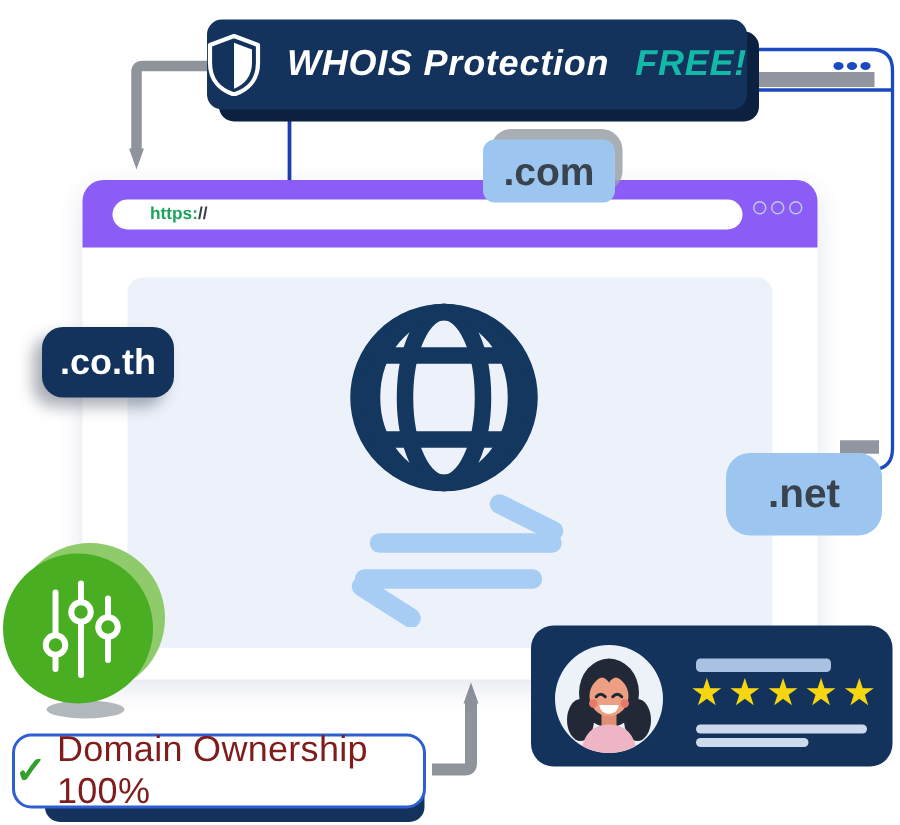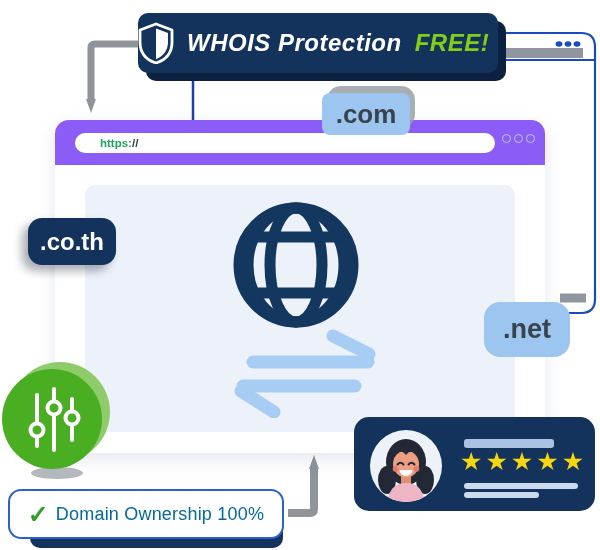--- a/index.html
+++ b/index.html
@@ -3,23 +3,23 @@
 <meta charset="utf-8">
 <style>
   html,body{margin:0;padding:0;background:#fff;}
   .canvas{position:relative;width:600px;height:550px;background:#fff;overflow:hidden;
           font-family:"Liberation Sans",sans-serif;}
   .abs{position:absolute;}
 
   
   .banner-shadow{left:146px;top:21px;width:360px;height:60px;border-radius:10px;background:#0c2140;z-index:4;}
   .banner{left:138px;top:13px;width:360px;height:60px;border-radius:10px;background:#14335c;z-index:5;
-          display:flex;align-items:center;justify-content:flex-start;gap:13px;}
+          display:flex;align-items:center;justify-content:space-between;gap:13px;}
   .banner-title{color:#fff;font-size:24px;font-weight:bold;font-style:italic;letter-spacing:.5px;}
-  .banner-free{color:#84cc16;font-size:24px;font-weight:bold;font-style:italic;letter-spacing:.5px;}
+  .banner-free{color:#14b8a6;font-size:24px;font-weight:bold;font-style:italic;letter-spacing:.5px;}
 
   
   .wire{left:0;top:0;z-index:1;}
   .conn-bottom{left:0;top:0;z-index:2;}
 
   
   .browser{left:55px;top:120px;width:490px;height:333px;border-radius:14px;background:#fff;z-index:3;
            box-shadow:0 6px 18px rgba(40,60,120,.12);}
   .browser-header{position:absolute;left:0;top:0;width:100%;height:45px;background:#8b5cf6;border-radius:14px 14px 0 0;}
   .address-bar{position:absolute;left:20px;top:13px;width:420px;height:20px;background:#fff;border-radius:10px;
@@ -33,39 +33,39 @@
 
   .globe{left:226px;top:195px;z-index:4;}
   .arrows{left:215px;top:328px;z-index:4;}
 
   
   .badge{display:flex;align-items:center;justify-content:center;font-weight:bold;color:#39434e;}
   .com-shadow{left:327px;top:86px;width:88px;height:42px;border-radius:14px;background:#9aa0a8;opacity:.85;z-index:5;}
   .com-badge{left:322px;top:93px;width:88px;height:42px;border-radius:8px;background:#9cc5f0;font-size:26px;z-index:6;}
   .coth-badge{left:28px;top:218px;width:88px;height:47px;border-radius:14px;background:#14335c;color:#fff;
               font-size:24px;z-index:6;box-shadow:-6px 6px 10px rgba(10,20,40,.35);}
-  .net-badge{left:484px;top:302px;width:86px;height:55px;border-radius:16px;background:#9cc5f0;font-size:27px;z-index:6;}
+  .net-badge{left:484px;top:302px;width:104px;height:55px;border-radius:16px;background:#9cc5f0;font-size:27px;z-index:6;}
 
   
   .settings{left:-13px;top:354px;z-index:7;}
 
   
   .card{left:354px;top:417px;width:241px;height:94px;border-radius:15px;background:#14335c;z-index:7;}
   .avatar{position:absolute;left:14px;top:11px;}
   .name-bar{position:absolute;left:110px;top:22px;width:90px;height:9px;border-radius:3px;background:#a9c2e2;}
   .stars{position:absolute;left:106px;top:30px;font-size:25px;letter-spacing:3px;color:#f6d511;}
   .card-line1{position:absolute;left:110px;top:66px;width:114px;height:5.5px;border-radius:3px;background:#cdd9ec;}
   .card-line2{position:absolute;left:110px;top:75px;width:75px;height:5.5px;border-radius:3px;background:#cdd9ec;}
 
   
   .own-shadow{left:30px;top:502px;width:253px;height:46px;border-radius:10px;background:#14335c;z-index:7;}
   .own-badge{left:8px;top:489px;width:276px;height:50px;border-radius:13px;background:#fff;border:2.5px solid #2e5fd2;
              box-sizing:border-box;z-index:8;display:flex;align-items:center;justify-content:center;gap:7px;}
   .own-check{color:#33a02c;font-size:25px;font-weight:bold;line-height:1;}
-  .own-label{color:#0369a1;font-size:18px;letter-spacing:.2px;}
+  .own-label{color:#7f1d1d;font-size:24px;letter-spacing:.2px;}
 </style>
 </head>
 <body>
 
 <div class="canvas">
 
   <svg class="abs wire" width="600" height="550">
 
     <path d="M 495 53 H 583" stroke="#9095a0" stroke-width="10" fill="none"></path>
     <path d="M 560 298 H 586" stroke="#9095a0" stroke-width="9" fill="none"></path>

